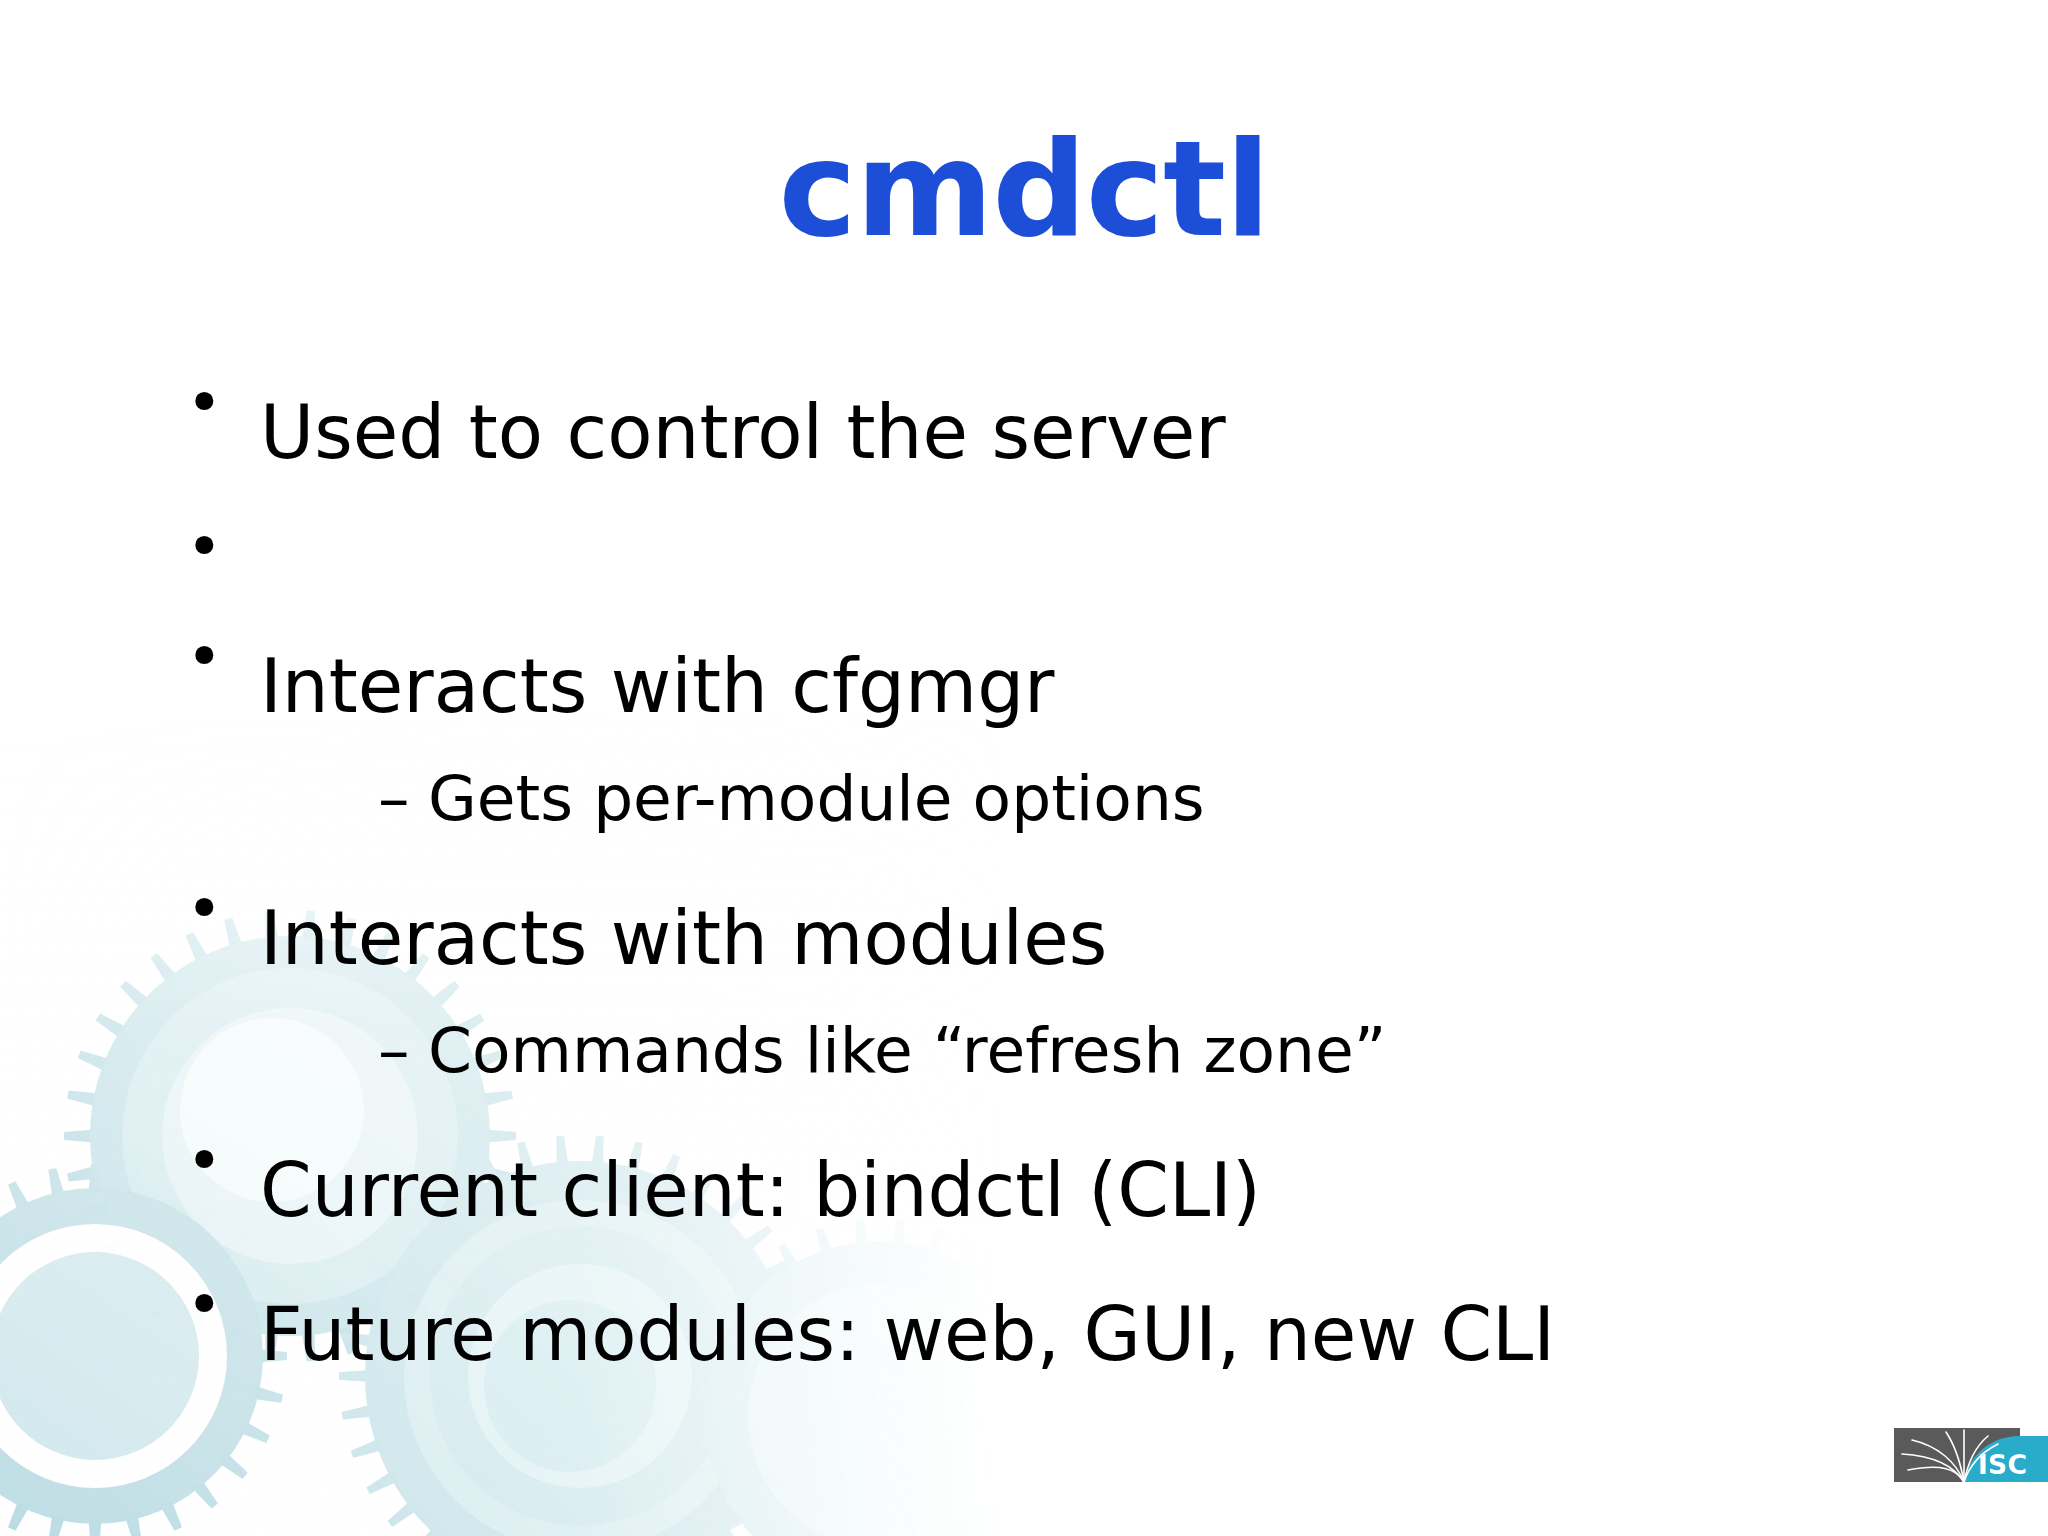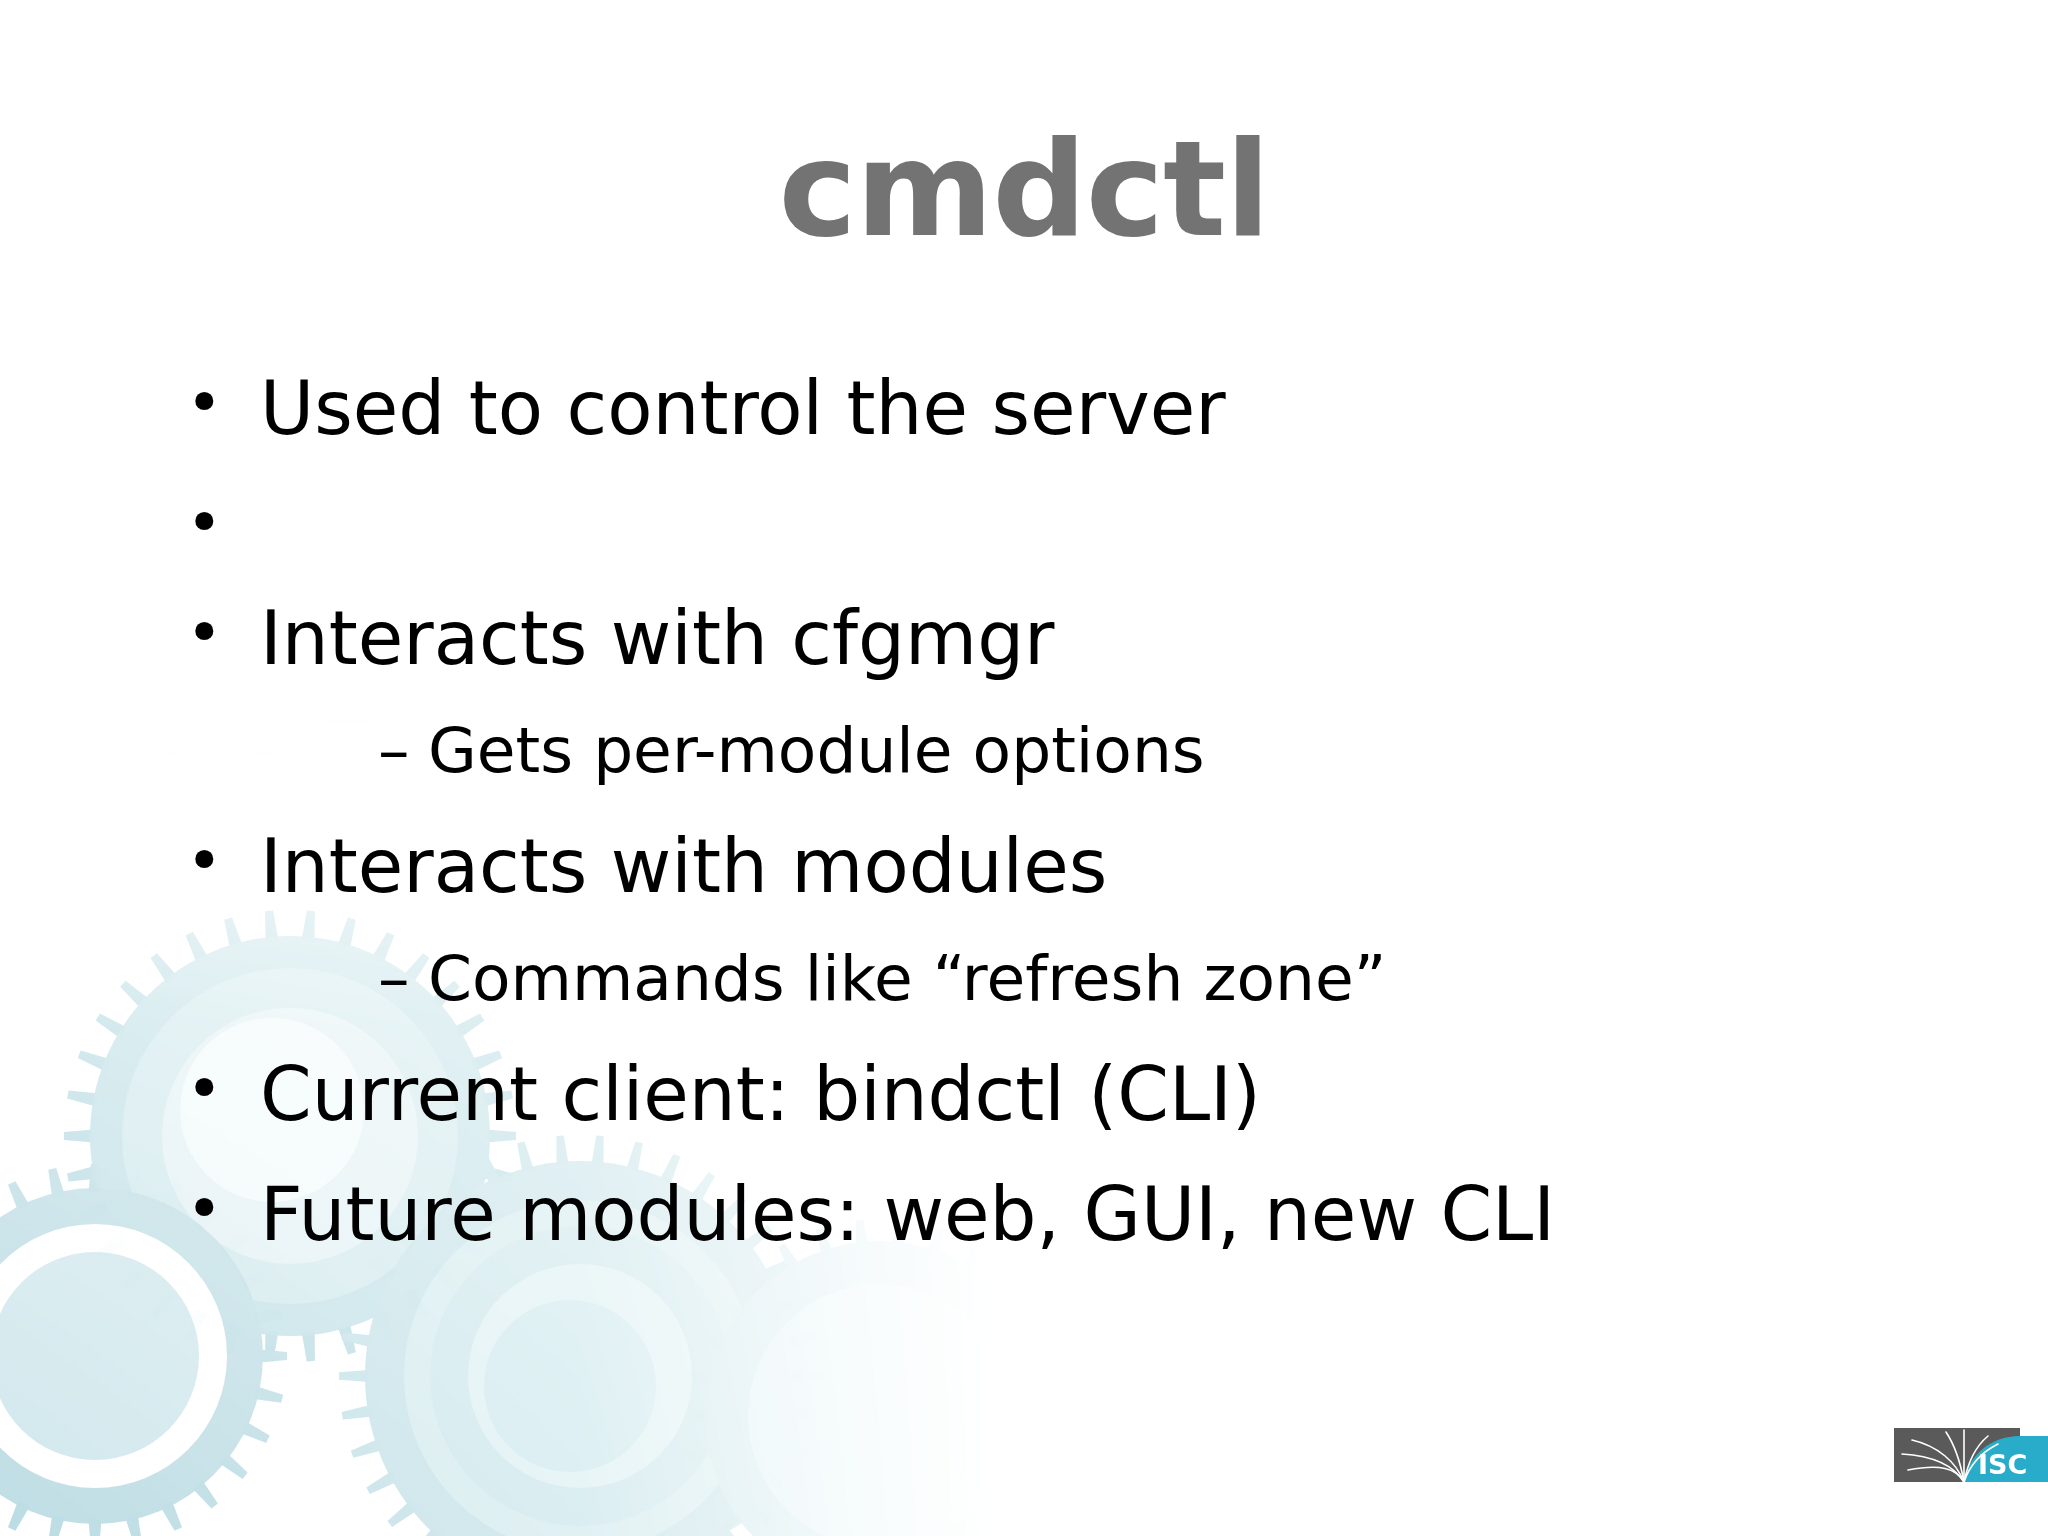--- a/index.html
+++ b/index.html
@@ -31,21 +31,21 @@
 
   
   #title {
     position: absolute;
     left: 0;
     top: 118px;
     width: 2048px;
     text-align: center;
     font-size: 132px;
     font-weight: bold;
-    color: #737373;
+    color: #1d4ed8;
     letter-spacing: -1px;
     line-height: 1.08;
   }
 
   
   #body {
     position: absolute;
     left: 0;
     top: 360px;
     width: 2048px;
@@ -61,21 +61,21 @@
     font-size: 74px;
     line-height: 1.30;
     margin-bottom: 24px;
   }
   .lvl1 .marker {
     flex: 0 0 auto;
     width: 74px;
     font-size: 62px;
     line-height: 1.38;
   }
-  .lvl1 .txt { flex: 0 1 auto; }
+  .lvl1 .txt { flex: 0 1 auto; margin-top: 24px; }
 
   
   .lvl2 {
     padding-left: 378px;
     font-size: 63px;
     line-height: 1.30;
     margin-top: 10px;
     margin-bottom: 26px;
   }
   .lvl2 .marker {

